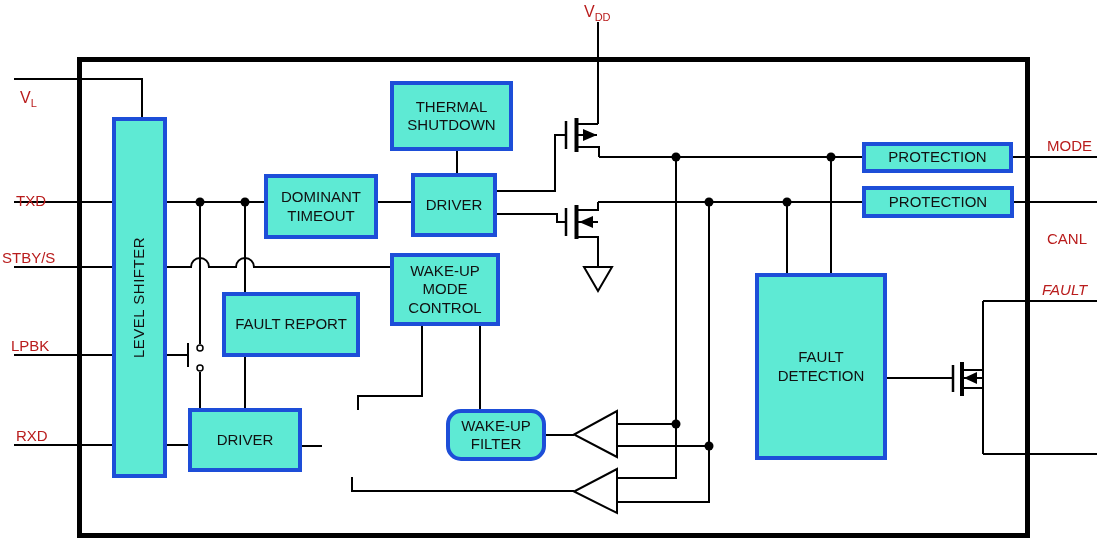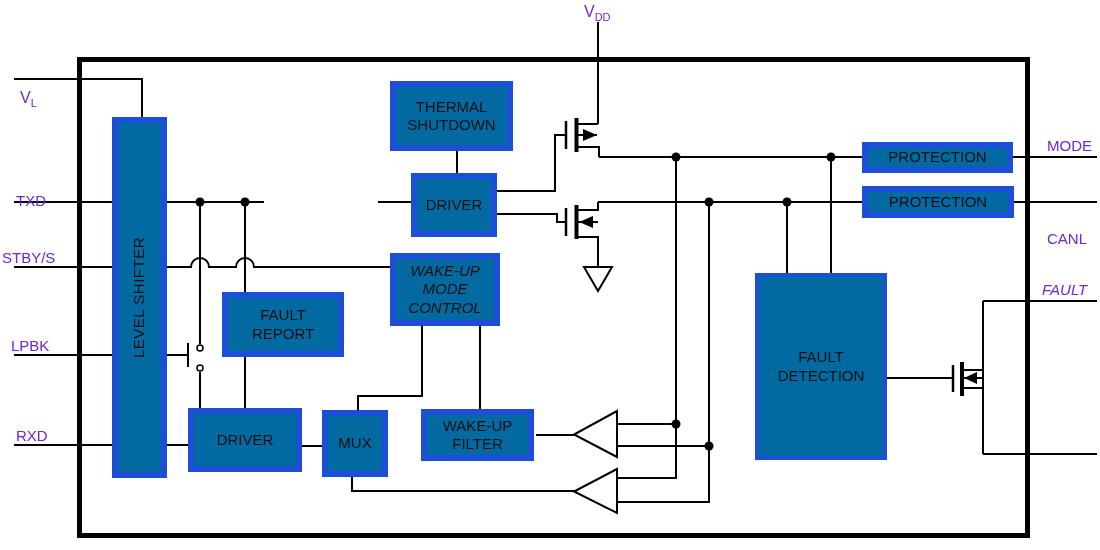--- a/index.html
+++ b/index.html
@@ -2,31 +2,31 @@
 <html><head>
 <meta charset="utf-8">
 <style>
   html,body{margin:0;padding:0;background:#fff;}
   #stage{
     position:relative;width:1100px;height:550px;background:#ffffff;
     font-family:"Liberation Sans",sans-serif;overflow:hidden;
   }
   #wires{position:absolute;left:0;top:0;width:1100px;height:550px;}
   .block{
-    position:absolute;background:#0369a1;border:6px solid #1d4ed8;
+    position:absolute;background:#5eead4;border:4px solid #1d4ed8;
     display:flex;align-items:center;justify-content:center;text-align:center;
     font-size:15px;line-height:1.22;color:#111;box-sizing:border-box;
   }
   .block.thick{border-width:4px;}
   .block.vertical span{
     writing-mode:vertical-rl;transform:rotate(180deg);white-space:nowrap;
     letter-spacing:.5px;
   }
   .pin{
-    position:absolute;font-size:15px;color:#6d28d9;white-space:nowrap;text-align:right;
+    position:absolute;font-size:15px;color:#b91c1c;white-space:nowrap;text-align:right;
   }
   .pin sub{font-size:11px;line-height:0;}
 </style>
 </head>
 <body>
 
 <div id="stage">
 
   <svg id="wires" viewBox="0 0 1100 550">
     <g stroke="#000" stroke-width="2" fill="none">
@@ -119,42 +119,42 @@
   </svg>
 
   <div class="block vertical" style="left:112px;top:117px;width:55px;height:361px;">
     <span>LEVEL SHIFTER</span>
   </div>
 
   <div class="block" style="left:390px;top:81px;width:123px;height:70px;">
     <span>THERMAL SHUTDOWN</span>
   </div>
 
+  <div class="block" style="left:264px;top:174px;width:114px;height:65px;">
+    <span>DOMINANT TIMEOUT</span>
+  </div>
 
   <div class="block" style="left:411px;top:173px;width:86px;height:64px;">
     <span>DRIVER</span>
   </div>
 
-  <div class="block" style="left:222px;top:292px;width:122px;height:65px;">
+  <div class="block" style="left:222px;top:292px;width:138px;height:65px;">
     <span>FAULT REPORT</span>
   </div>
 
-  <div class="block" style="left:390px;top:253px;width:110px;height:73px;font-style:italic;">
+  <div class="block" style="left:390px;top:253px;width:110px;height:73px;">
     <span>WAKE-UP MODE CONTROL</span>
   </div>
 
   <div class="block" style="left:188px;top:408px;width:114px;height:64px;">
     <span>DRIVER</span>
   </div>
 
-  <div class="block" style="left:322px;top:410px;width:66px;height:67px;">
-    <span>MUX</span>
-  </div>
 
-  <div class="block" style="left:421px;top:409px;width:113px;height:52px;">
+  <div class="block" style="left:446px;top:409px;width:100px;height:52px;border-radius:15px;">
     <span>WAKE-UP FILTER</span>
   </div>
 
   <div class="block thick" style="left:755px;top:273px;width:132px;height:187px;">
     <span>FAULT DETECTION</span>
   </div>
 
   <div class="block" style="left:862px;top:142px;width:151px;height:31px;">
     <span>PROTECTION</span>
   </div>

